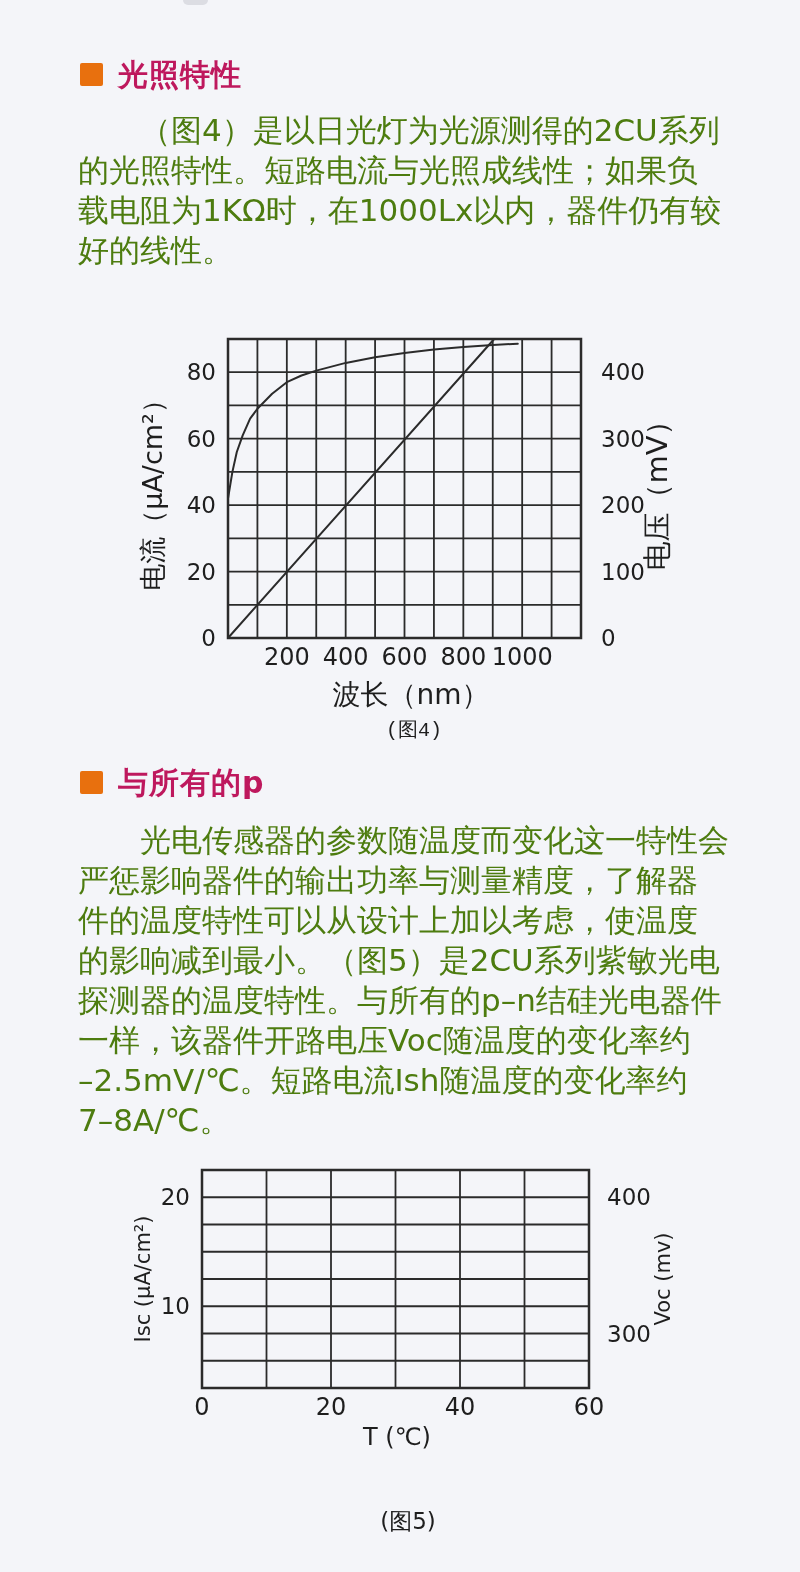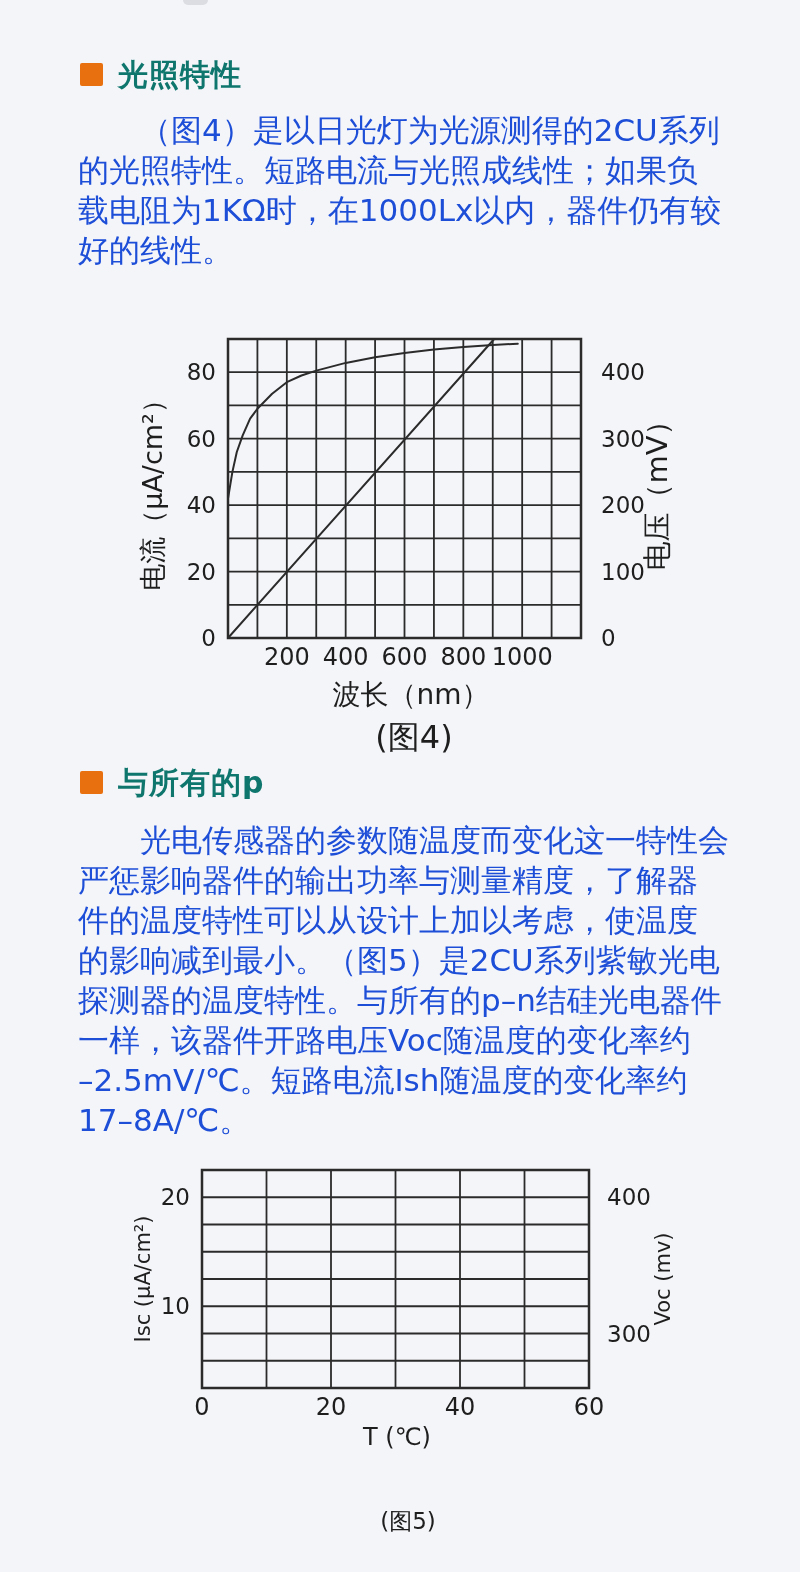--- a/index.html
+++ b/index.html
@@ -13,37 +13,37 @@
     position:absolute; left:183px; top:0; width:25px; height:5px;
     background:#dcdde3; border-radius:0 0 5px 5px;
   }
   .section-heading { position:absolute; left:80px; height:30px; }
   .section-heading .bullet {
     position:absolute; left:0; top:3px; width:23px; height:23px;
     background:#e8700e; border-radius:2px; display:inline-block;
   }
   .section-heading .label {
     position:absolute; left:38px; top:0; white-space:nowrap;
-    font-size:30px; line-height:30px; color:#0f766e; font-weight:600;
+    font-size:30px; line-height:30px; color:#be185d; font-weight:600;
     letter-spacing:1px;
   }
   .para {
     position:absolute; left:78px; width:660px;
-    font-size:31px; line-height:40px; color:#1d4ed8;
+    font-size:31px; line-height:40px; color:#4d7c0f;
     white-space:pre-line; letter-spacing:0px;
   }
   #para1 { top:110px; }
   #para2 { top:820px; }
   .chart-box { position:absolute; }
   .chart-box svg { display:block; }
   .center-text {
     position:absolute; text-align:center; color:#1e1e1e; white-space:nowrap;
   }
   #chart4-xlabel { left:11px; width:800px; top:676px; font-size:28px; }
-  #chart4-caption { left:28px; width:772px; top:716px; font-size:32px; }
+  #chart4-caption { left:28px; width:772px; top:716px; font-size:20px;font-family:Liberation Mono, monospace; }
   #chart5-xlabel { left:0px; width:794px; top:1423px; font-size:24px; }
   #chart5-caption { left:16px; width:784px; top:1506px; font-size:23px; }
 </style>
 </head>
 <body>
 
 <div class="page">
 
   <div class="top-fragment"></div>
 
@@ -108,21 +108,21 @@
     <span class="label">与所有的p</span>
   </div>
 
   <div class="para" id="para2">　　光电传感器的参数随温度而变化这一特性会
 严惩影响器件的输出功率与测量精度，了解器
 件的温度特性可以从设计上加以考虑，使温度
 的影响减到最小。（图5）是2CU系列紫敏光电
 探测器的温度特性。与所有的p–n结硅光电器件
 一样，该器件开路电压Voc随温度的变化率约
 –2.5mV/℃。短路电流Ish随温度的变化率约
-17–8A/℃。</div>
+7–8A/℃。</div>
 
   <div class="chart-box" id="chart5-box" style="left: 120px; top: 1160px; width: 580px; height: 260px;">
       <svg width="580" height="260">
         <line x1="146.5" y1="10" x2="146.5" y2="228" stroke="#2b2b2b" stroke-width="1.8"></line>
         <line x1="211" y1="10" x2="211" y2="228" stroke="#2b2b2b" stroke-width="1.8"></line>
         <line x1="275.5" y1="10" x2="275.5" y2="228" stroke="#2b2b2b" stroke-width="1.8"></line>
         <line x1="340" y1="10" x2="340" y2="228" stroke="#2b2b2b" stroke-width="1.8"></line>
         <line x1="404.5" y1="10" x2="404.5" y2="228" stroke="#2b2b2b" stroke-width="1.8"></line>
         <line x1="82" y1="37.25" x2="469" y2="37.25" stroke="#2b2b2b" stroke-width="1.8"></line>
         <line x1="82" y1="64.5" x2="469" y2="64.5" stroke="#2b2b2b" stroke-width="1.8"></line>

